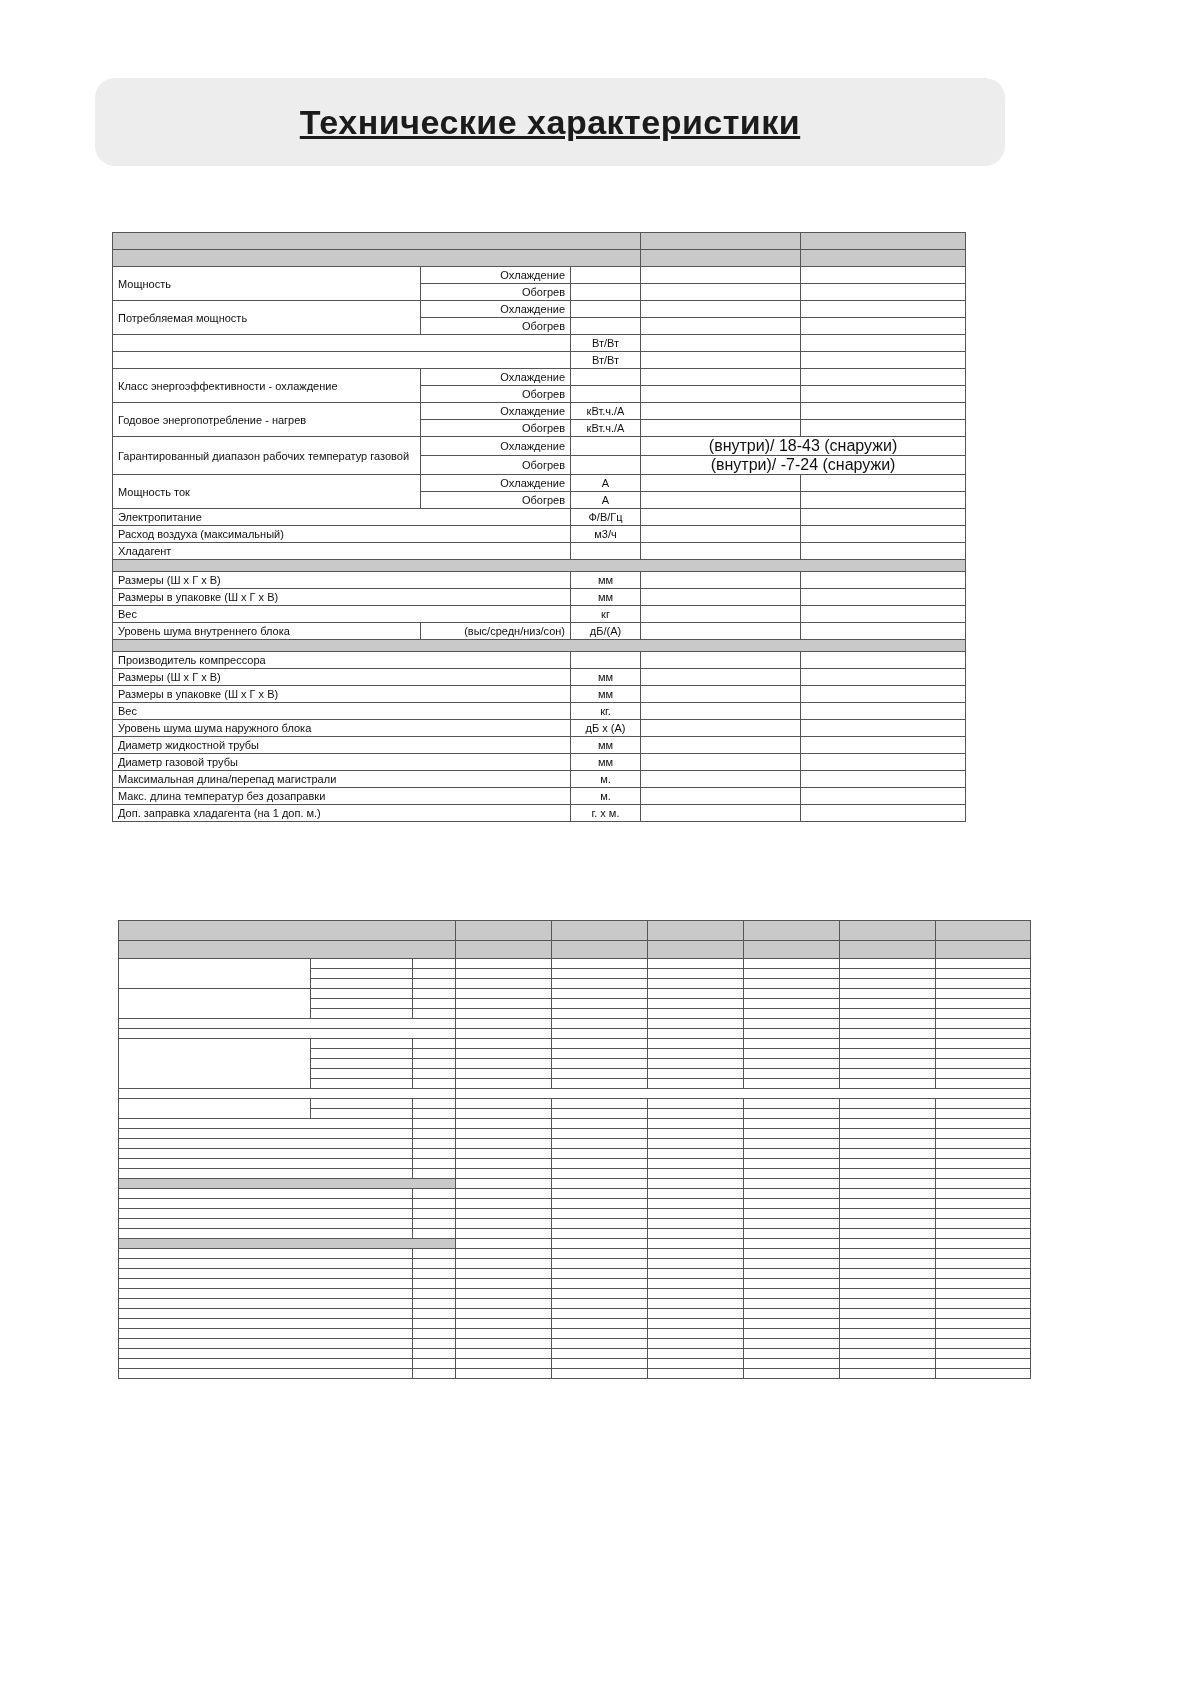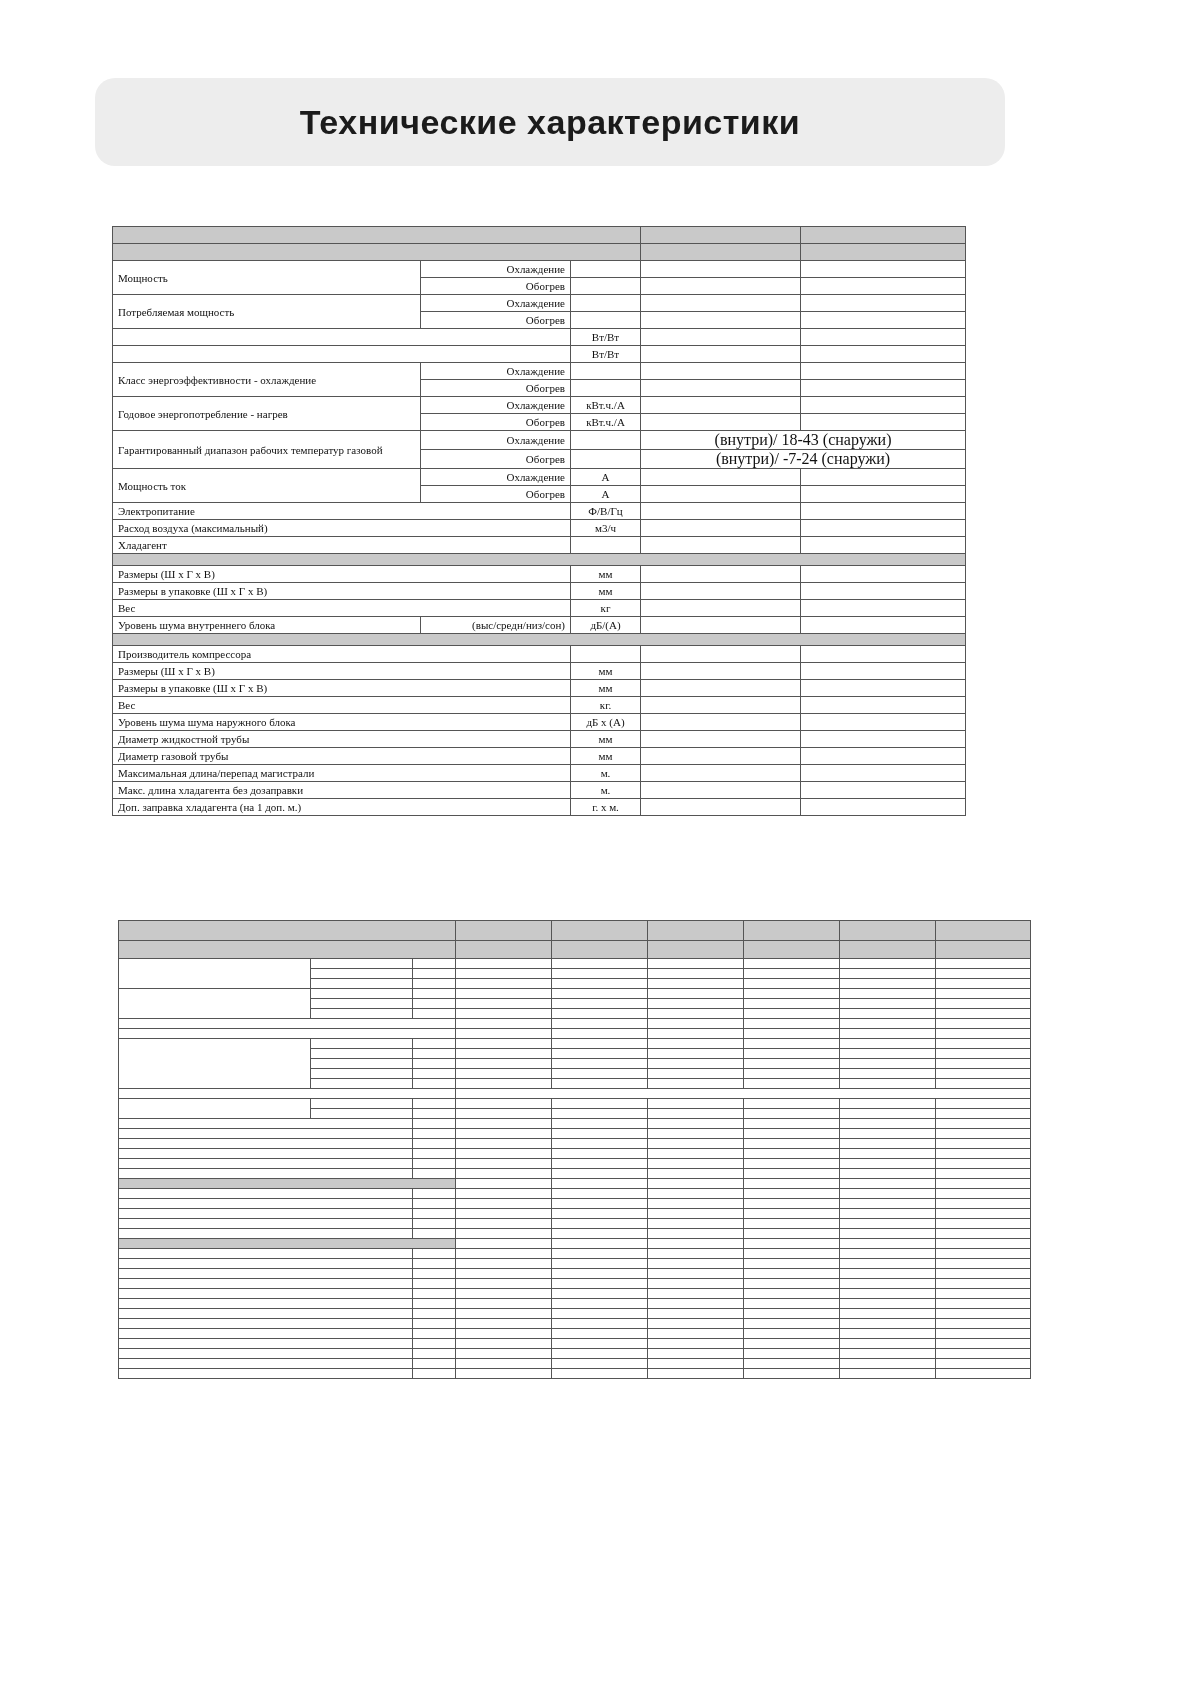--- a/index.html
+++ b/index.html
@@ -22,39 +22,39 @@
     border-radius: 20px;
     display: flex; align-items: center; justify-content: center;
   }
   .banner h1 {
     margin: 0;
     font-size: 34px;
     font-weight: bold;
     color: #1b1b1b;
     letter-spacing: 0.5px;
     font-family: "Liberation Sans", sans-serif;
+    text-decoration: underline;
   }
 
   
   table { border-collapse: collapse; table-layout: fixed; }
   td {
     border: 1px solid #555;
     overflow: hidden;
     white-space: nowrap;
     vertical-align: middle;
   }
   .g { background: #c9c9c9; }
 
   
   .t1 {
     position: absolute;
-    left: 112px; top: 226px;
+    left: 112px; top: 232px;
     width: 853px;
     font-size: 11px;
-    font-family: Liberation Serif, serif;
   }
   .t1 td { height: 17px; padding: 0 5px; }
   .t1 .ghead td { background: #c9c9c9; height: 17px; }
   .t1 .sep td { background: #c9c9c9; height: 12px; padding: 0; }
   .t1 .lab { text-align: left; }
   .t1 .sub { text-align: right; }
   .t1 .unit { text-align: center; }
   .t1 .ctr { text-align: center; font-size: 16px; }
 
   
@@ -285,21 +285,21 @@
       <td class="val"></td>
         <td class="val"></td>
     </tr>
     <tr>
       <td class="lab" colspan="2">Максимальная длина/перепад магистрали</td>
       <td class="unit">м.</td>
       <td class="val"></td>
         <td class="val"></td>
     </tr>
     <tr>
-      <td class="lab" colspan="2">Макс. длина хладагента без дозаправки</td>
+      <td class="lab" colspan="2">Макс. длина температур без дозаправки</td>
       <td class="unit">м.</td>
       <td class="val"></td>
         <td class="val"></td>
     </tr>
     <tr>
       <td class="lab" colspan="2">Доп. заправка хладагента (на 1 доп. м.)</td>
       <td class="unit">г. х м.</td>
       <td class="val"></td>
         <td class="val"></td>
     </tr>

